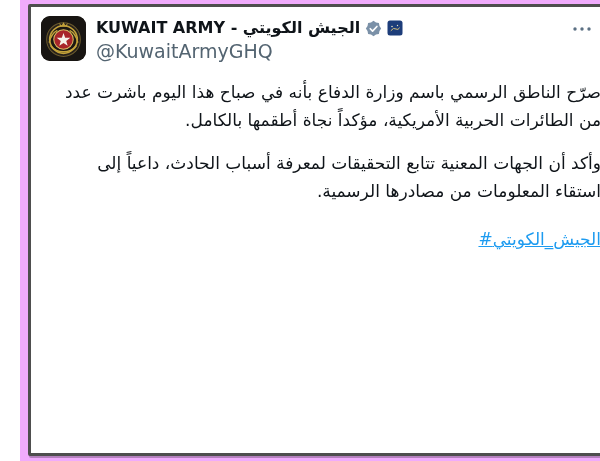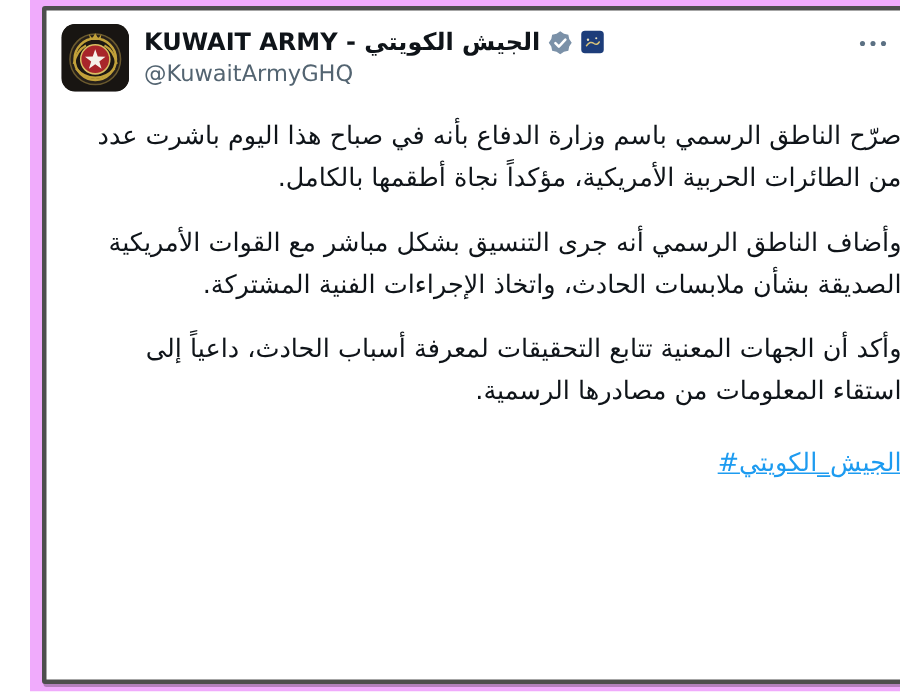--- a/index.html
+++ b/index.html
@@ -61,21 +61,21 @@
   .display-name {
     font-weight: bold;
     font-size: 16px;
     color: #0f1419;
     white-space: nowrap;
     cursor: pointer;
   }
   .verified-badge { width: 17px; height: 17px; flex: none; margin-top: 1px; }
   .name-flag { width: 16px; height: 16px; flex: none; margin-top: 1px; }
   .handle {
-    font-size: 15px;
+    font-size: 19px;
     color: #536471;
     margin-top: 3px;
     cursor: pointer;
   }
   .more-menu {
     flex: none;
     padding: 4px 8px 4px 4px;
     cursor: pointer;
   }
   .more-menu svg { display: block; }
@@ -148,21 +148,20 @@
         <svg width="22" height="18" viewBox="0 0 22 18">
           <circle cx="4" cy="9" r="1.7" fill="#5b7083"></circle>
           <circle cx="11" cy="9" r="1.7" fill="#5b7083"></circle>
           <circle cx="18" cy="9" r="1.7" fill="#5b7083"></circle>
         </svg>
       </div>
     </header>
 
     <div class="tweet-body" dir="rtl">
       <p>صرّح الناطق الرسمي باسم وزارة الدفاع بأنه في صباح هذا اليوم باشرت عدد من الطائرات الحربية الأمريكية، مؤكداً نجاة أطقمها بالكامل.</p>
-      <p>وأضاف الناطق الرسمي أنه جرى التنسيق بشكل مباشر مع القوات الأمريكية الصديقة بشأن ملابسات الحادث، واتخاذ الإجراءات الفنية المشتركة.</p>
       <p>وأكد أن الجهات المعنية تتابع التحقيقات لمعرفة أسباب الحادث، داعياً إلى استقاء المعلومات من مصادرها الرسمية.</p>
       <p class="hashtag-line">
         <a class="hashtag" dir="ltr">#الجيش_الكويتي</a>
       </p>
     </div>
 
   </article>
 </div>
 
 </body></html>

